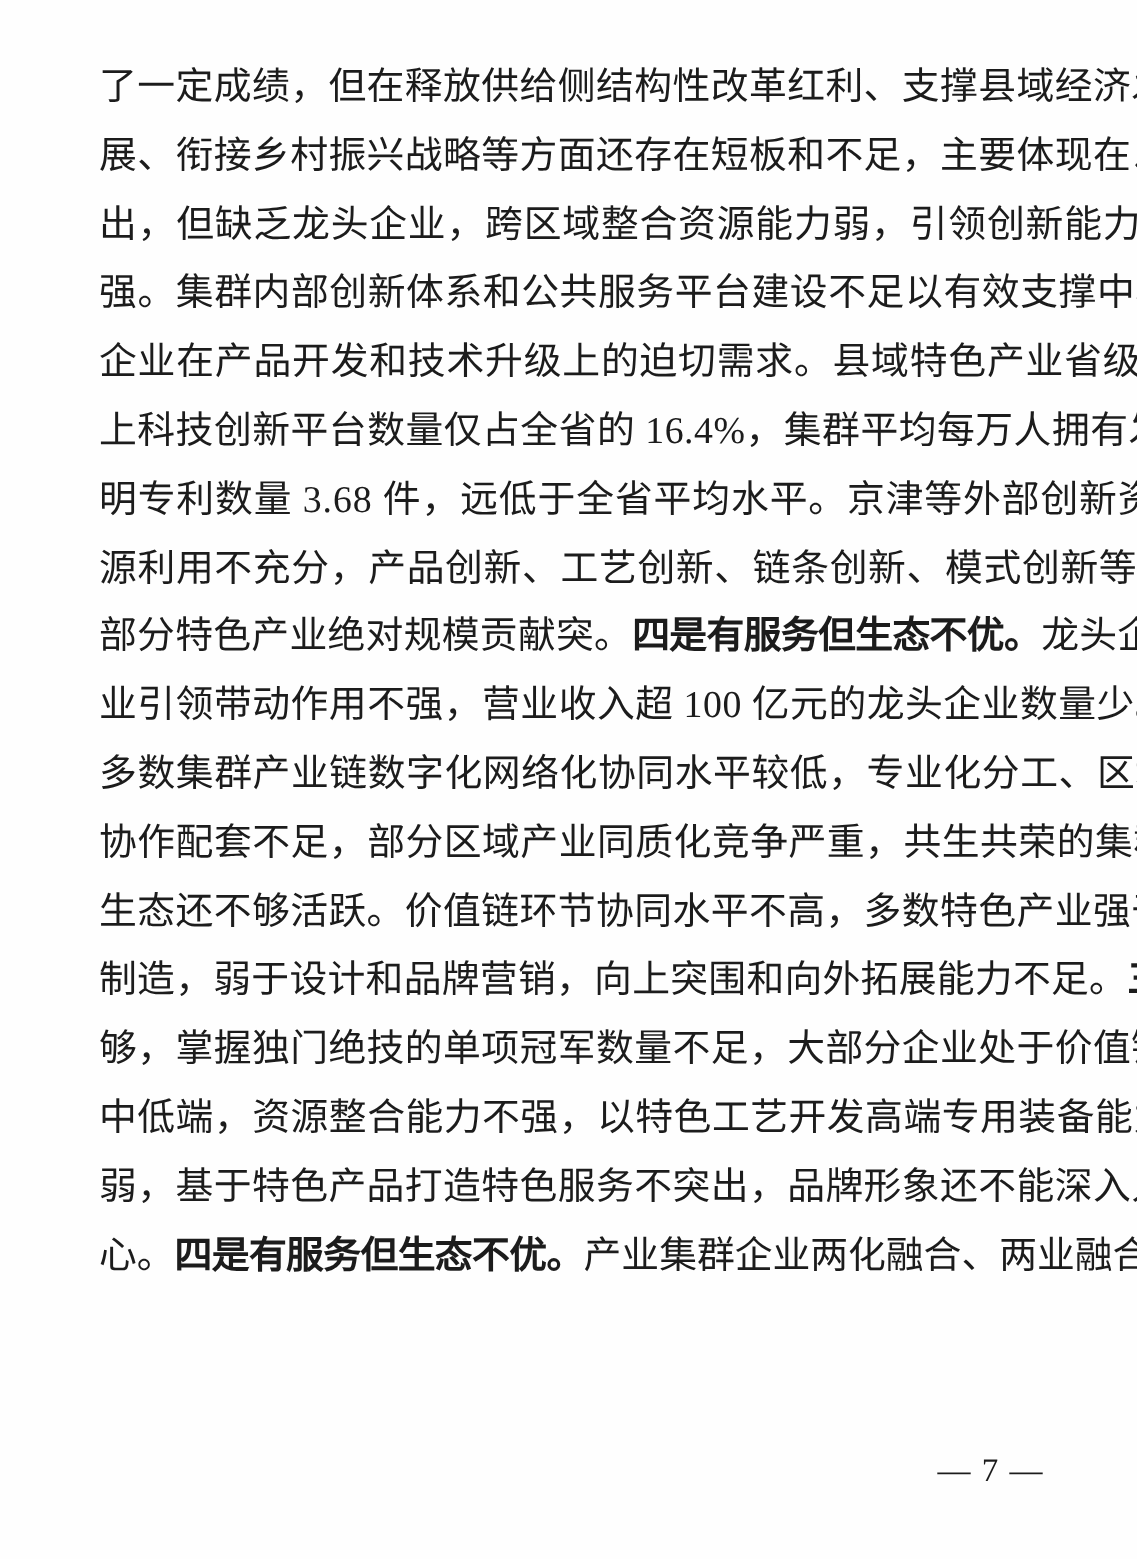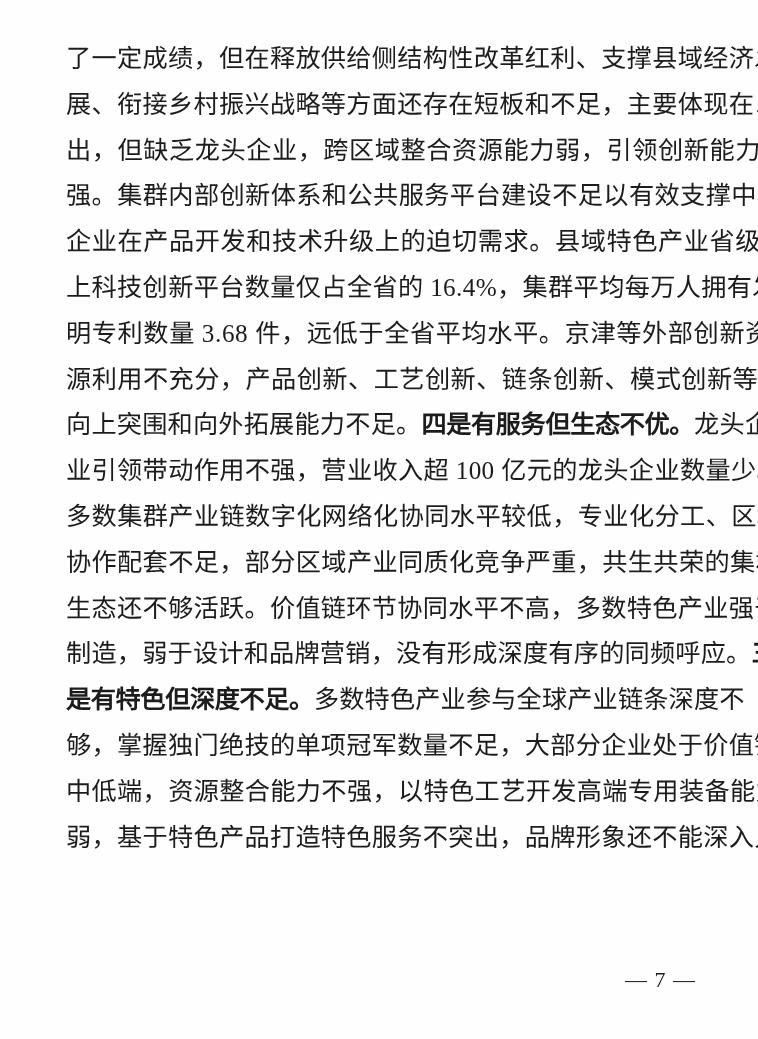--- a/index.html
+++ b/index.html
@@ -92,29 +92,29 @@
 
   <div id="body-text">
       <div class="doc-line t0" style="color: rgb(28, 28, 28);"><span class="seg">了一定成绩，但在释放供给侧结构性改革红利、支撑县域经济发</span></div>
       <div class="doc-line t1" style="color: rgb(28, 28, 28);"><span class="seg">展、衔接乡村振兴战略等方面还存在短板和不足，主要体现在以</span></div>
       <div class="doc-line t3" style="color: rgb(28, 28, 28);"><span class="seg">出，但缺乏龙头企业，跨区域整合资源能力弱，引领创新能力不</span></div>
       <div class="doc-line t4" style="color: rgb(28, 28, 28);"><span class="seg">强。集群内部创新体系和公共服务平台建设不足以有效支撑中小</span></div>
       <div class="doc-line t5" style="color: rgb(28, 28, 28);"><span class="seg">企业在产品开发和技术升级上的迫切需求。县域特色产业省级以</span></div>
       <div class="doc-line t6" style="color: rgb(28, 28, 28);"><span class="seg">上科技创新平台数量仅占全省的 16.4%，集群平均每万人拥有发</span></div>
       <div class="doc-line t7" style="color: rgb(28, 28, 28);"><span class="seg">明专利数量 3.68 件，远低于全省平均水平。京津等外部创新资</span></div>
       <div class="doc-line t8" style="color: rgb(28, 28, 28);"><span class="seg">源利用不充分，产品创新、工艺创新、链条创新、模式创新等还</span></div>
-      <div class="doc-line t9" style="color: rgb(28, 28, 28);"><span class="seg">向上突围和向外拓展能力不足。</span><span class="seg b">四是有服务但生态不优。</span><span class="seg">龙头企</span></div>
+      <div class="doc-line t9" style="color: rgb(28, 28, 28);"><span class="seg">部分特色产业绝对规模贡献突。</span><span class="seg b">四是有服务但生态不优。</span><span class="seg">龙头企</span></div>
       <div class="doc-line t10" style="color: rgb(28, 28, 28);"><span class="seg">业引领带动作用不强，营业收入超 100 亿元的龙头企业数量少。</span></div>
       <div class="doc-line t11" style="color: rgb(28, 28, 28);"><span class="seg">多数集群产业链数字化网络化协同水平较低，专业化分工、区域</span></div>
       <div class="doc-line t12" style="color: rgb(28, 28, 28);"><span class="seg">协作配套不足，部分区域产业同质化竞争严重，共生共荣的集群</span></div>
       <div class="doc-line t13" style="color: rgb(28, 28, 28);"><span class="seg">生态还不够活跃。价值链环节协同水平不高，多数特色产业强于</span></div>
-      <div class="doc-line t14" style="color: rgb(28, 28, 28);"><span class="seg">制造，弱于设计和品牌营销，没有形成深度有序的同频呼应。</span><span class="seg b">三</span></div>
-      <div class="doc-line t15" style="color: rgb(28, 28, 28);"><span class="seg b">是有特色但深度不足。</span><span class="seg">多数特色产业参与全球产业链条深度不</span></div>
+      <div class="doc-line t14" style="color: rgb(28, 28, 28);"><span class="seg">制造，弱于设计和品牌营销，向上突围和向外拓展能力不足。</span><span class="seg b">三</span></div>
       <div class="doc-line t16" style="color: rgb(28, 28, 28);"><span class="seg">够，掌握独门绝技的单项冠军数量不足，大部分企业处于价值链</span></div>
       <div class="doc-line t17" style="color: rgb(28, 28, 28);"><span class="seg">中低端，资源整合能力不强，以特色工艺开发高端专用装备能力</span></div>
       <div class="doc-line t18" style="color: rgb(28, 28, 28);"><span class="seg">弱，基于特色产品打造特色服务不突出，品牌形象还不能深入人</span></div>
+      <div class="doc-line t19 last" style="color: rgb(28, 28, 28);"><span class="seg">心。</span><span class="seg b">四是有服务但生态不优。</span><span class="seg">产业集群企业两化融合、两业融合</span></div>
     </div>
 
   <div id="page-footer">
     <span id="page-number" style="color: rgb(28, 28, 28);">— 7 —</span>
   </div>
 
 </div>
 
 </body></html>

